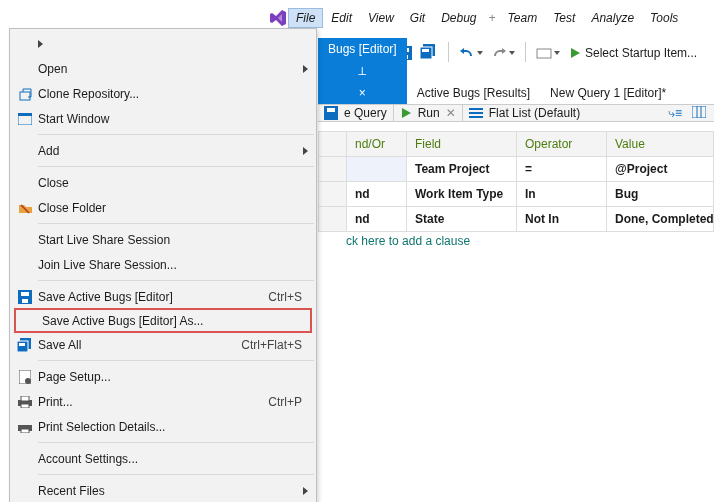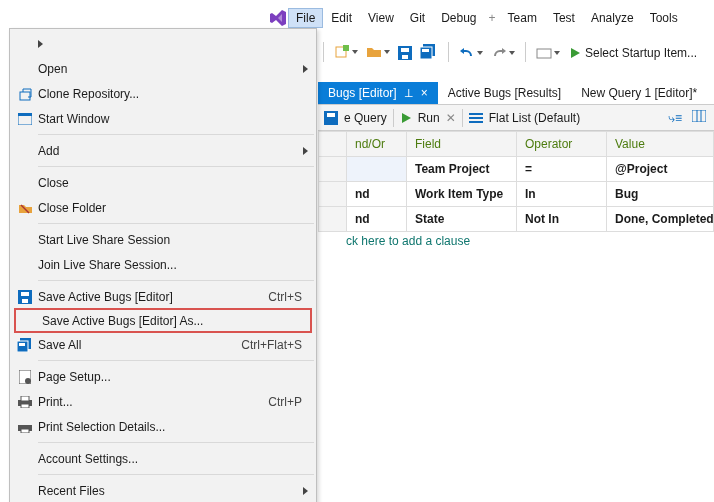--- a/index.html
+++ b/index.html
@@ -1,31 +1,31 @@
 <!DOCTYPE html>
 <html><head>
 <meta charset="utf-8">
 <style>
   * { box-sizing: border-box; font-family: 'Segoe UI', Tahoma, sans-serif; font-size: 12px; }
   body { margin: 0; width: 714px; height: 502px; background: #fff; overflow: hidden; color: #1b1b1b; }
-  .menubar { position: absolute; left: 268px; top: 6px; height: 24px; display: flex; align-items: center; }
+  .menubar { position: absolute; left: 268px; top: 6px; height: 24px; display: flex; align-items: center; font-style: italic; }
   .mb-logo svg { display:block; }
   .menubar .item { padding: 3px 8px; cursor: default; }
   .menubar .item.active { background: #cfe1f7; border:1px solid #9bbbe0; padding:2px 7px;}
   .toolbar1 { position: absolute; left: 318px; top: 34px; height: 28px; display:flex; align-items:flex-end; gap:2px; }
   .tb-sep { width:1px; height:20px; background:#ccc; margin:0 5px; }
   .tb-btn { padding:2px 3px; display:flex; align-items:center; }
   .dd { width:0;height:0;border-left:3px solid transparent;border-right:3px solid transparent;border-top:4px solid #555; margin-left:2px;}
   .startup { display:flex; align-items:center; gap:4px; padding:2px 4px; }
   .tabs { position: absolute; left: 318px; top: 80px; display:flex; align-items:flex-end; height:24px; }
-  .tab { padding: 4px 10px; white-space:nowrap; }
+  .tab { padding: 4px 10px; white-space:nowrap;flex-direction:column; }
   .tab.active { background:#0a7dd8; color:#fff; display:flex; align-items:center; gap:8px;}
   .tab .x { font-family: Arial; }
   .pin { color:#fff; }
-  .qbar { position:absolute; left:318px; top:104px; right:0; height:27px; border-top:1px solid #ccc; border-bottom:1px solid #ccc; background:#f4f4f4; display:flex; align-items:center; padding-left:6px; gap:6px;}
+  .qbar { position:absolute; left:318px; top:104px; right:0; height:18px; border-top:1px solid #ccc; border-bottom:1px solid #ccc; background:#f4f4f4; display:flex; align-items:center; padding-left:6px; gap:6px;}
   .qbar .vline{width:1px;height:18px;background:#ccc;}
   .grid { position:absolute; left:318px; top:131px; right:0; }
   .grid table { border-collapse: collapse; width:100%; table-layout:fixed; }
   .grid th, .grid td { border:1px solid #ddd; padding:5px 8px; text-align:left; overflow:hidden; white-space:nowrap;font-weight:bold; }
   .grid th { background:#f4f4f4; font-weight:normal; color:#4d7c0f; }
   .addclause { position:absolute; left:346px; top:234px; color:#0f766e; }
   
   .menu { position:absolute; left:9px; top:28px; width:308px; background:#f2f2f2; border:1px solid #bfbfbf; box-shadow:2px 2px 4px rgba(0,0,0,.15); padding:2px 0; }
   .menu .row { display:flex; align-items:center; height:25px; padding:0 8px 0 2px; }
   .menu .ic { width:26px; display:flex; justify-content:center; color:#0e6cbe;}

